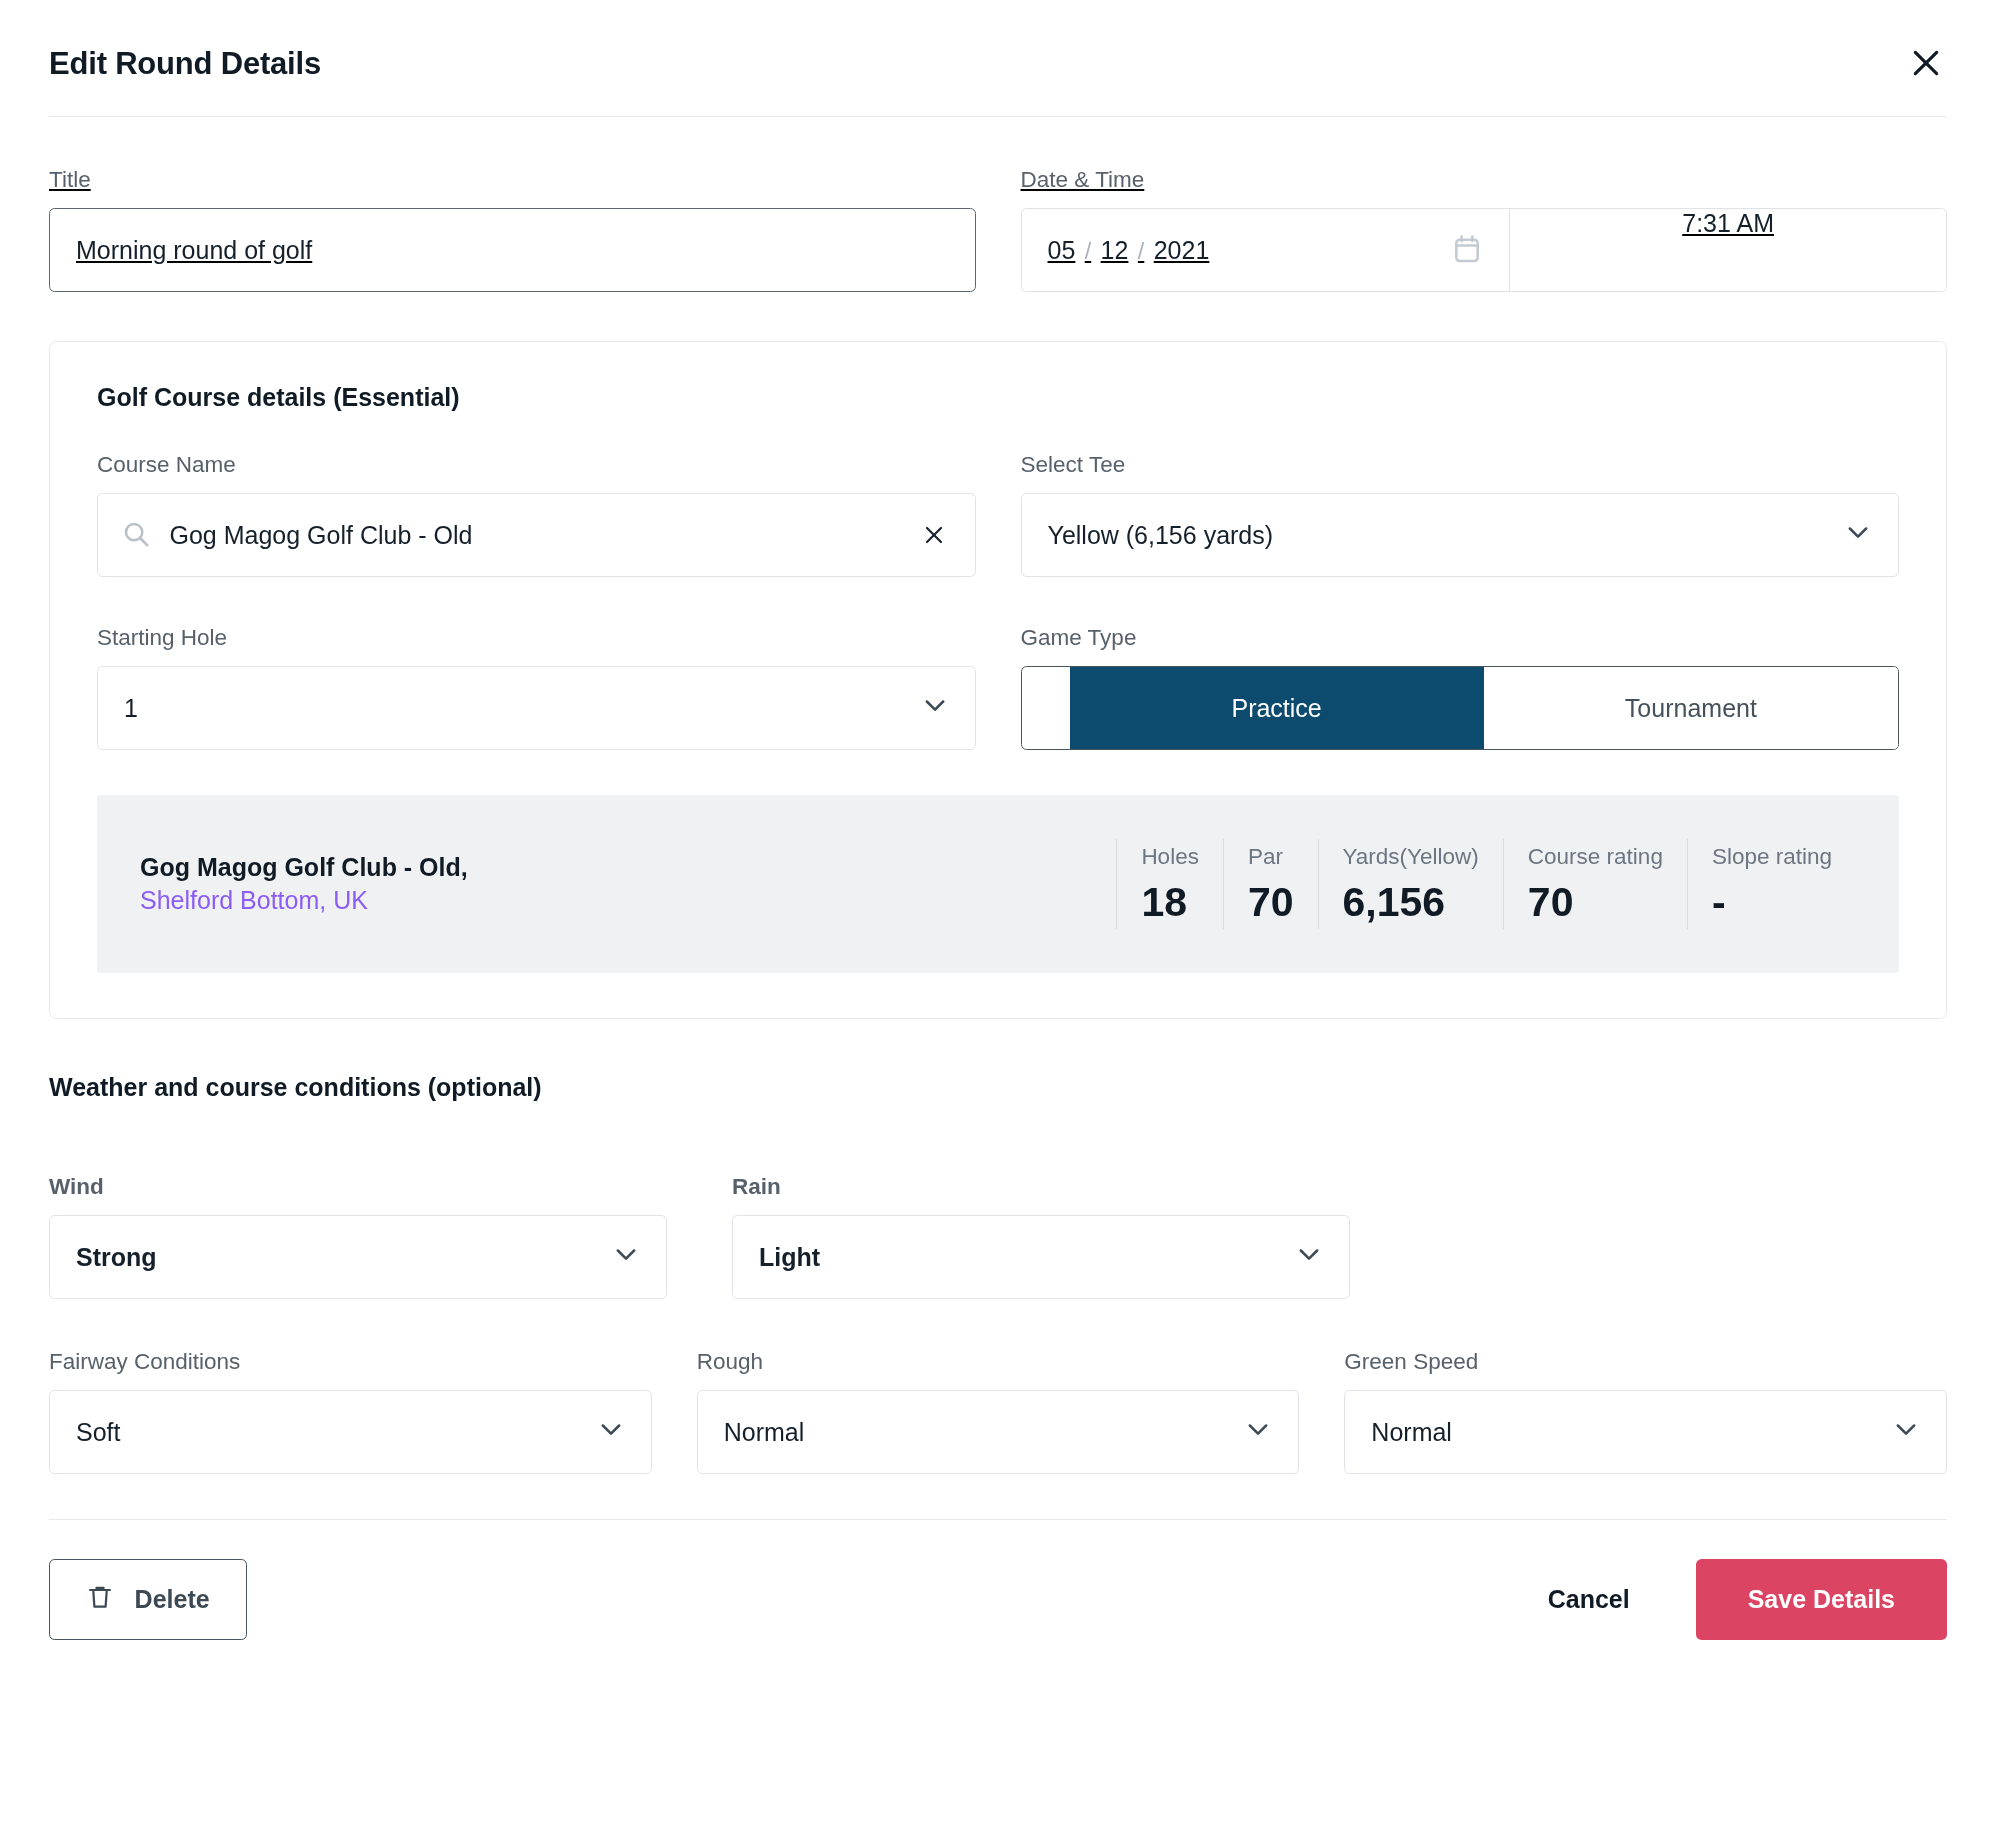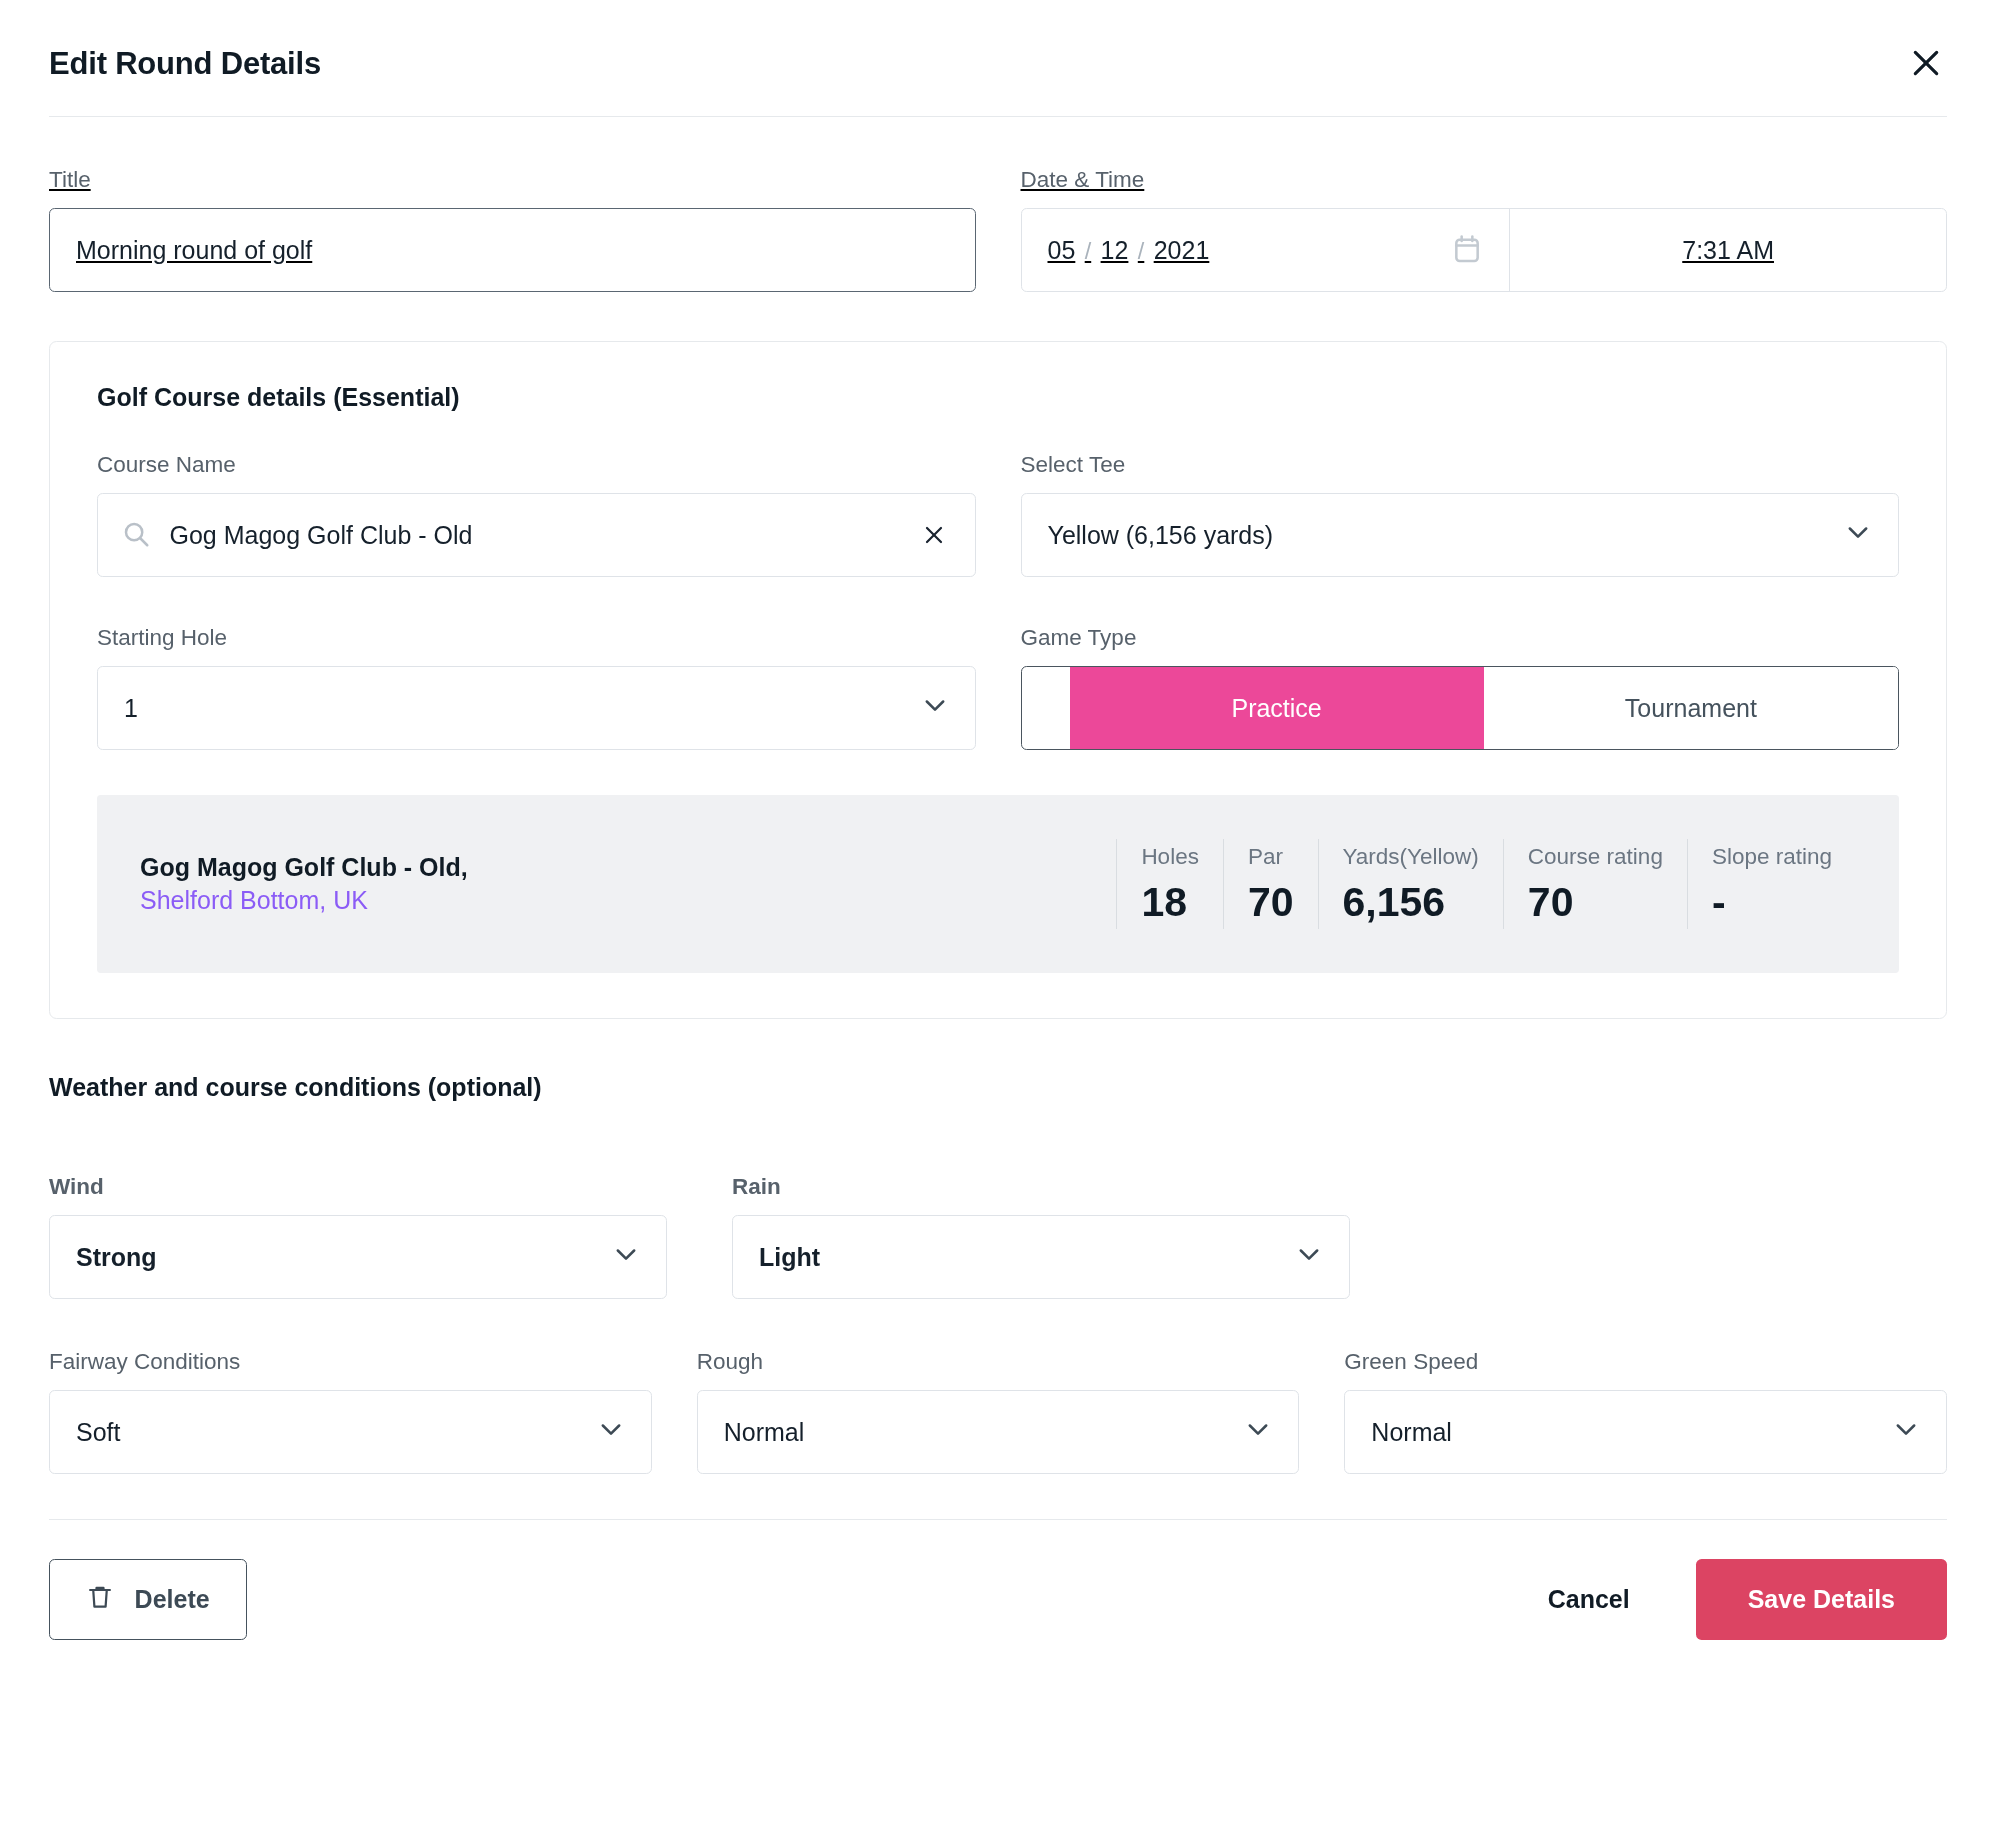--- a/index.html
+++ b/index.html
@@ -111,21 +111,21 @@
     justify-content: space-between;
     padding: 0 26px;
     border-right: 1.9px solid #dfe3e8;
     cursor: text;
   }
   .date-segs { display: flex; align-items: baseline; font-size: 25px; color: #15202b; }
   .date-segs .sep { color: #aab3bc; margin: 0 9.4px; font-size: 23.4px; }
   .time-part {
     flex: 1 1 0;
     display: flex;
-    align-items: center;
+    align-items: flex-start;
     justify-content: center;
     font-size: 25px;
     color: #15202b;
     cursor: text;
   }
 
   
   .course-card {
     margin-top: 49px;
     border: 1.9px solid #e6e9ec;
@@ -183,21 +183,21 @@
     flex: 1 1 0;
     display: flex;
     align-items: center;
     justify-content: center;
     font-size: 25px;
     cursor: pointer;
     background: #ffffff;
     color: #45525d;
   }
   .seg.active {
-    background: #ec4899;
+    background: #0c4a6e;
     color: #ffffff;
     margin-left: 48px;
   }
 
   
   .summary {
     margin-top: 45px;
     background: #f0f1f3;
     border-radius: 3.7px;
     display: flex;

